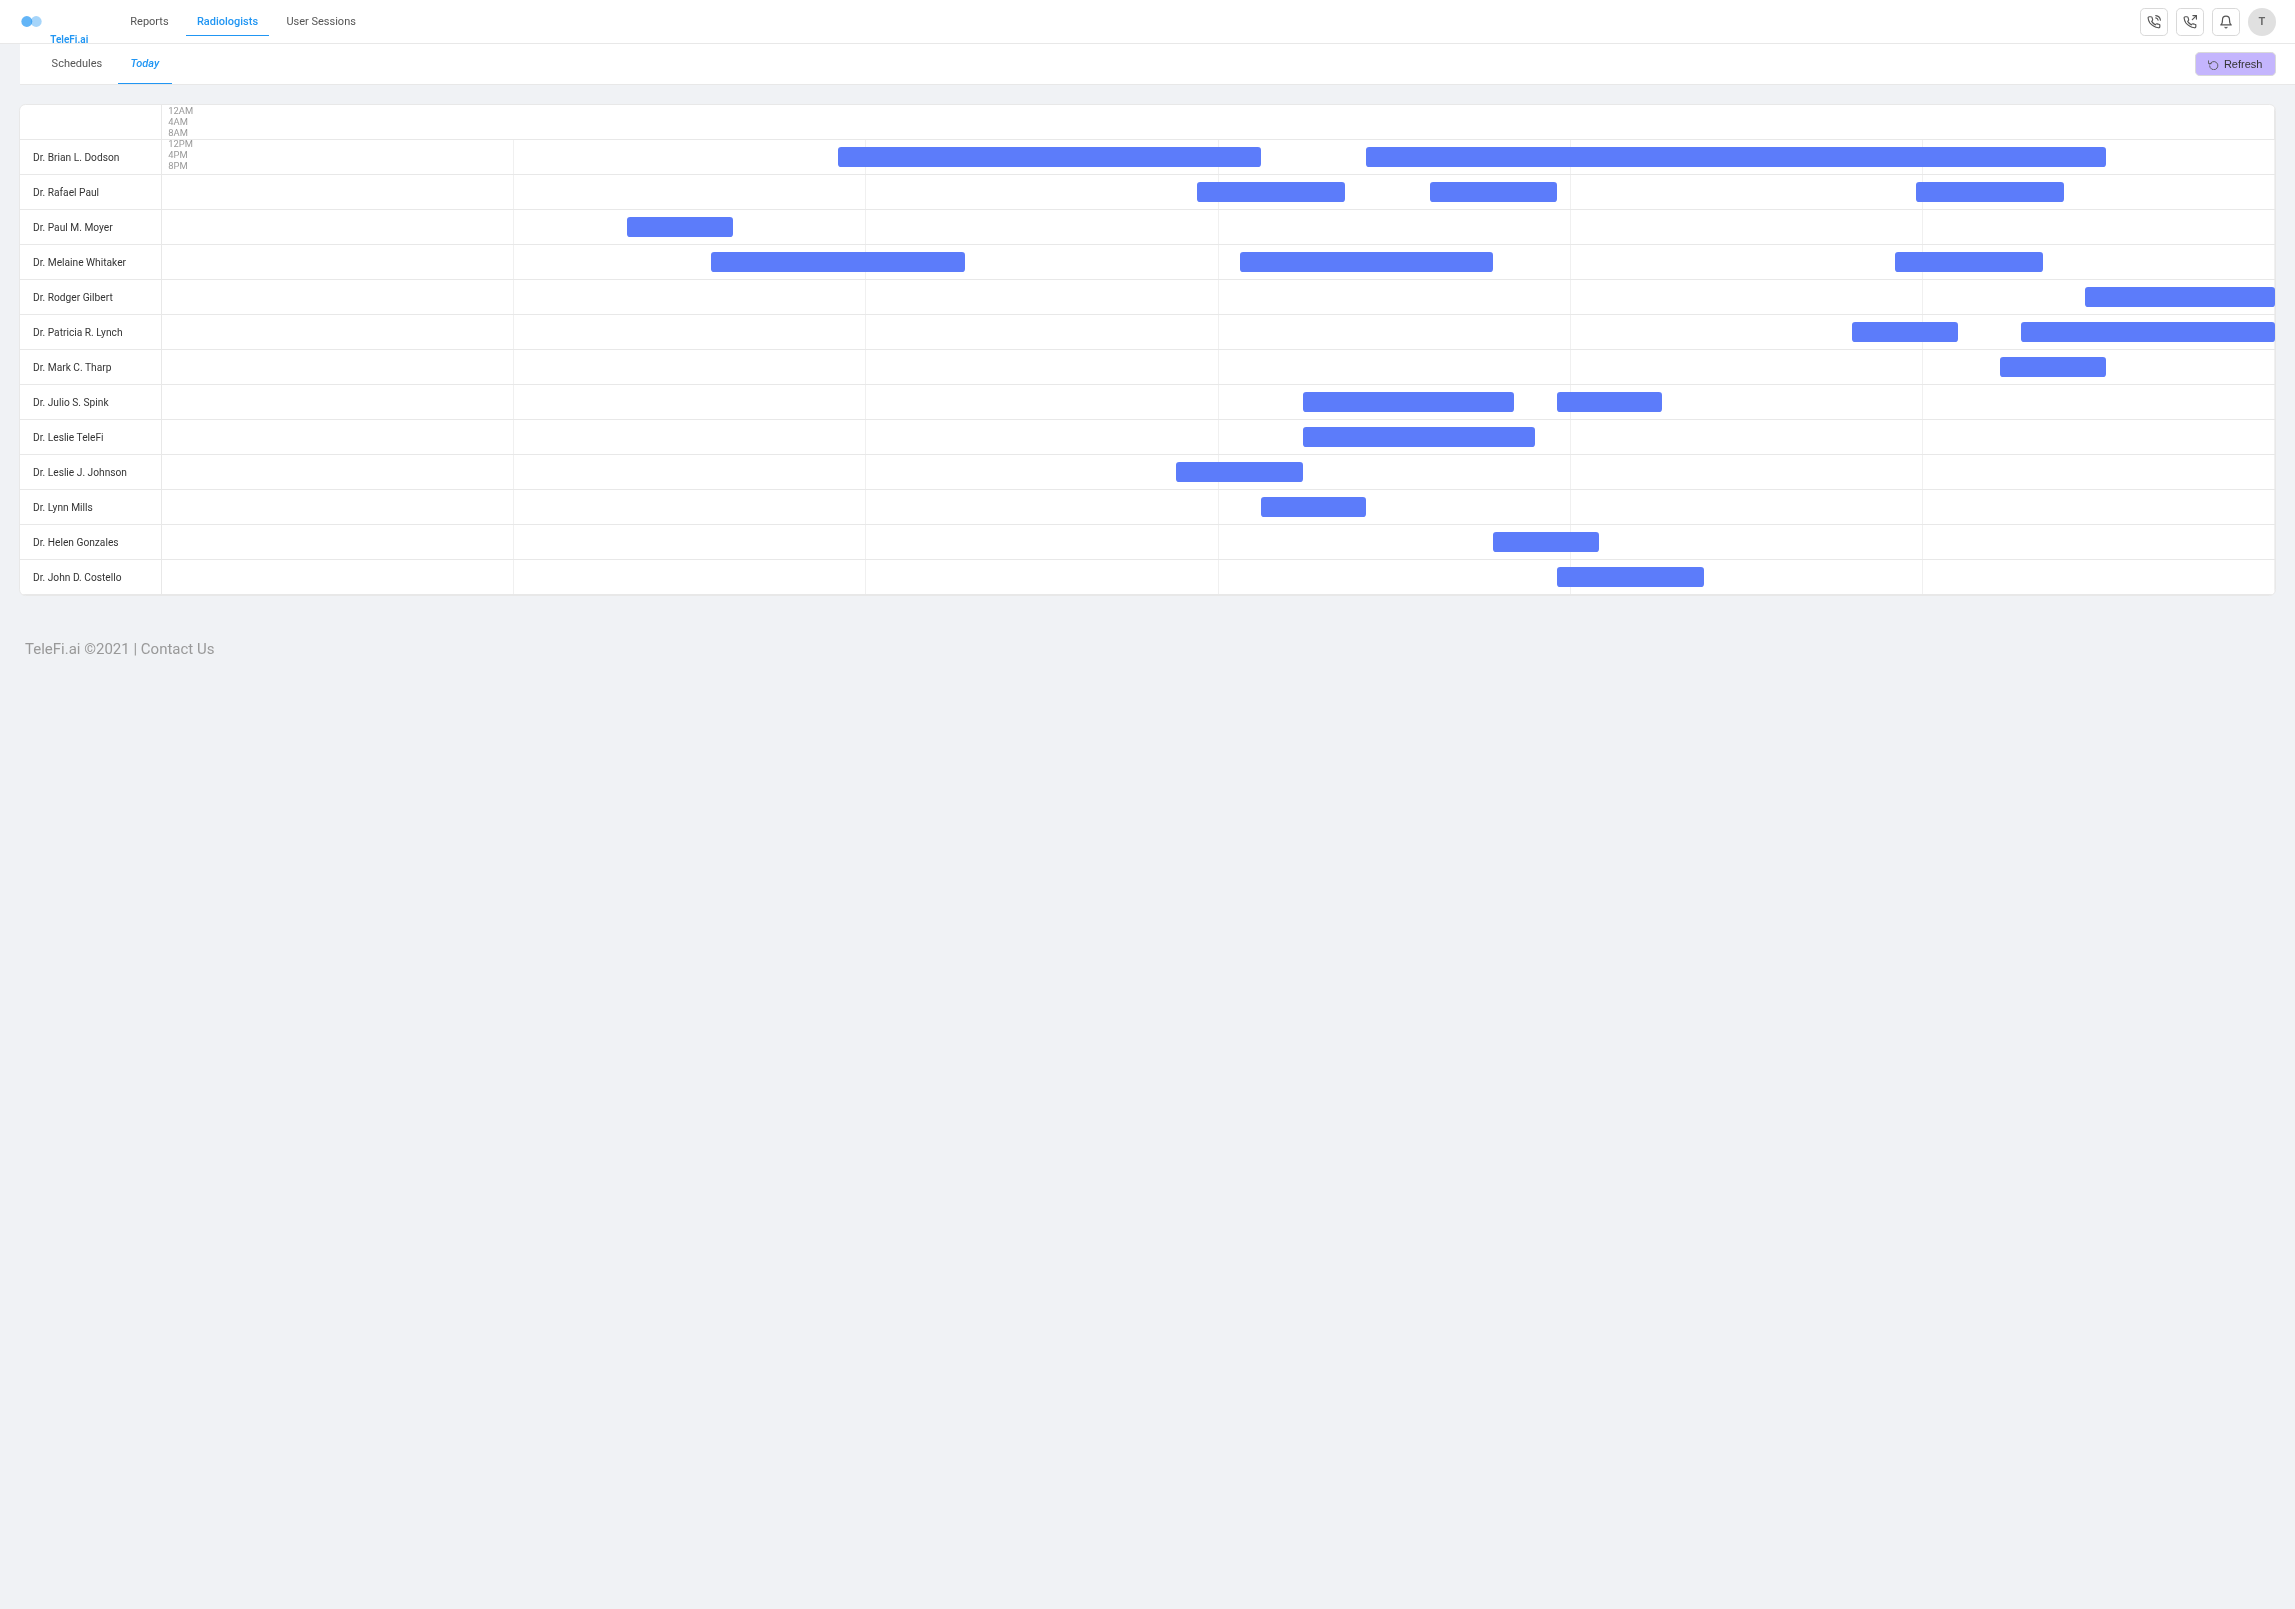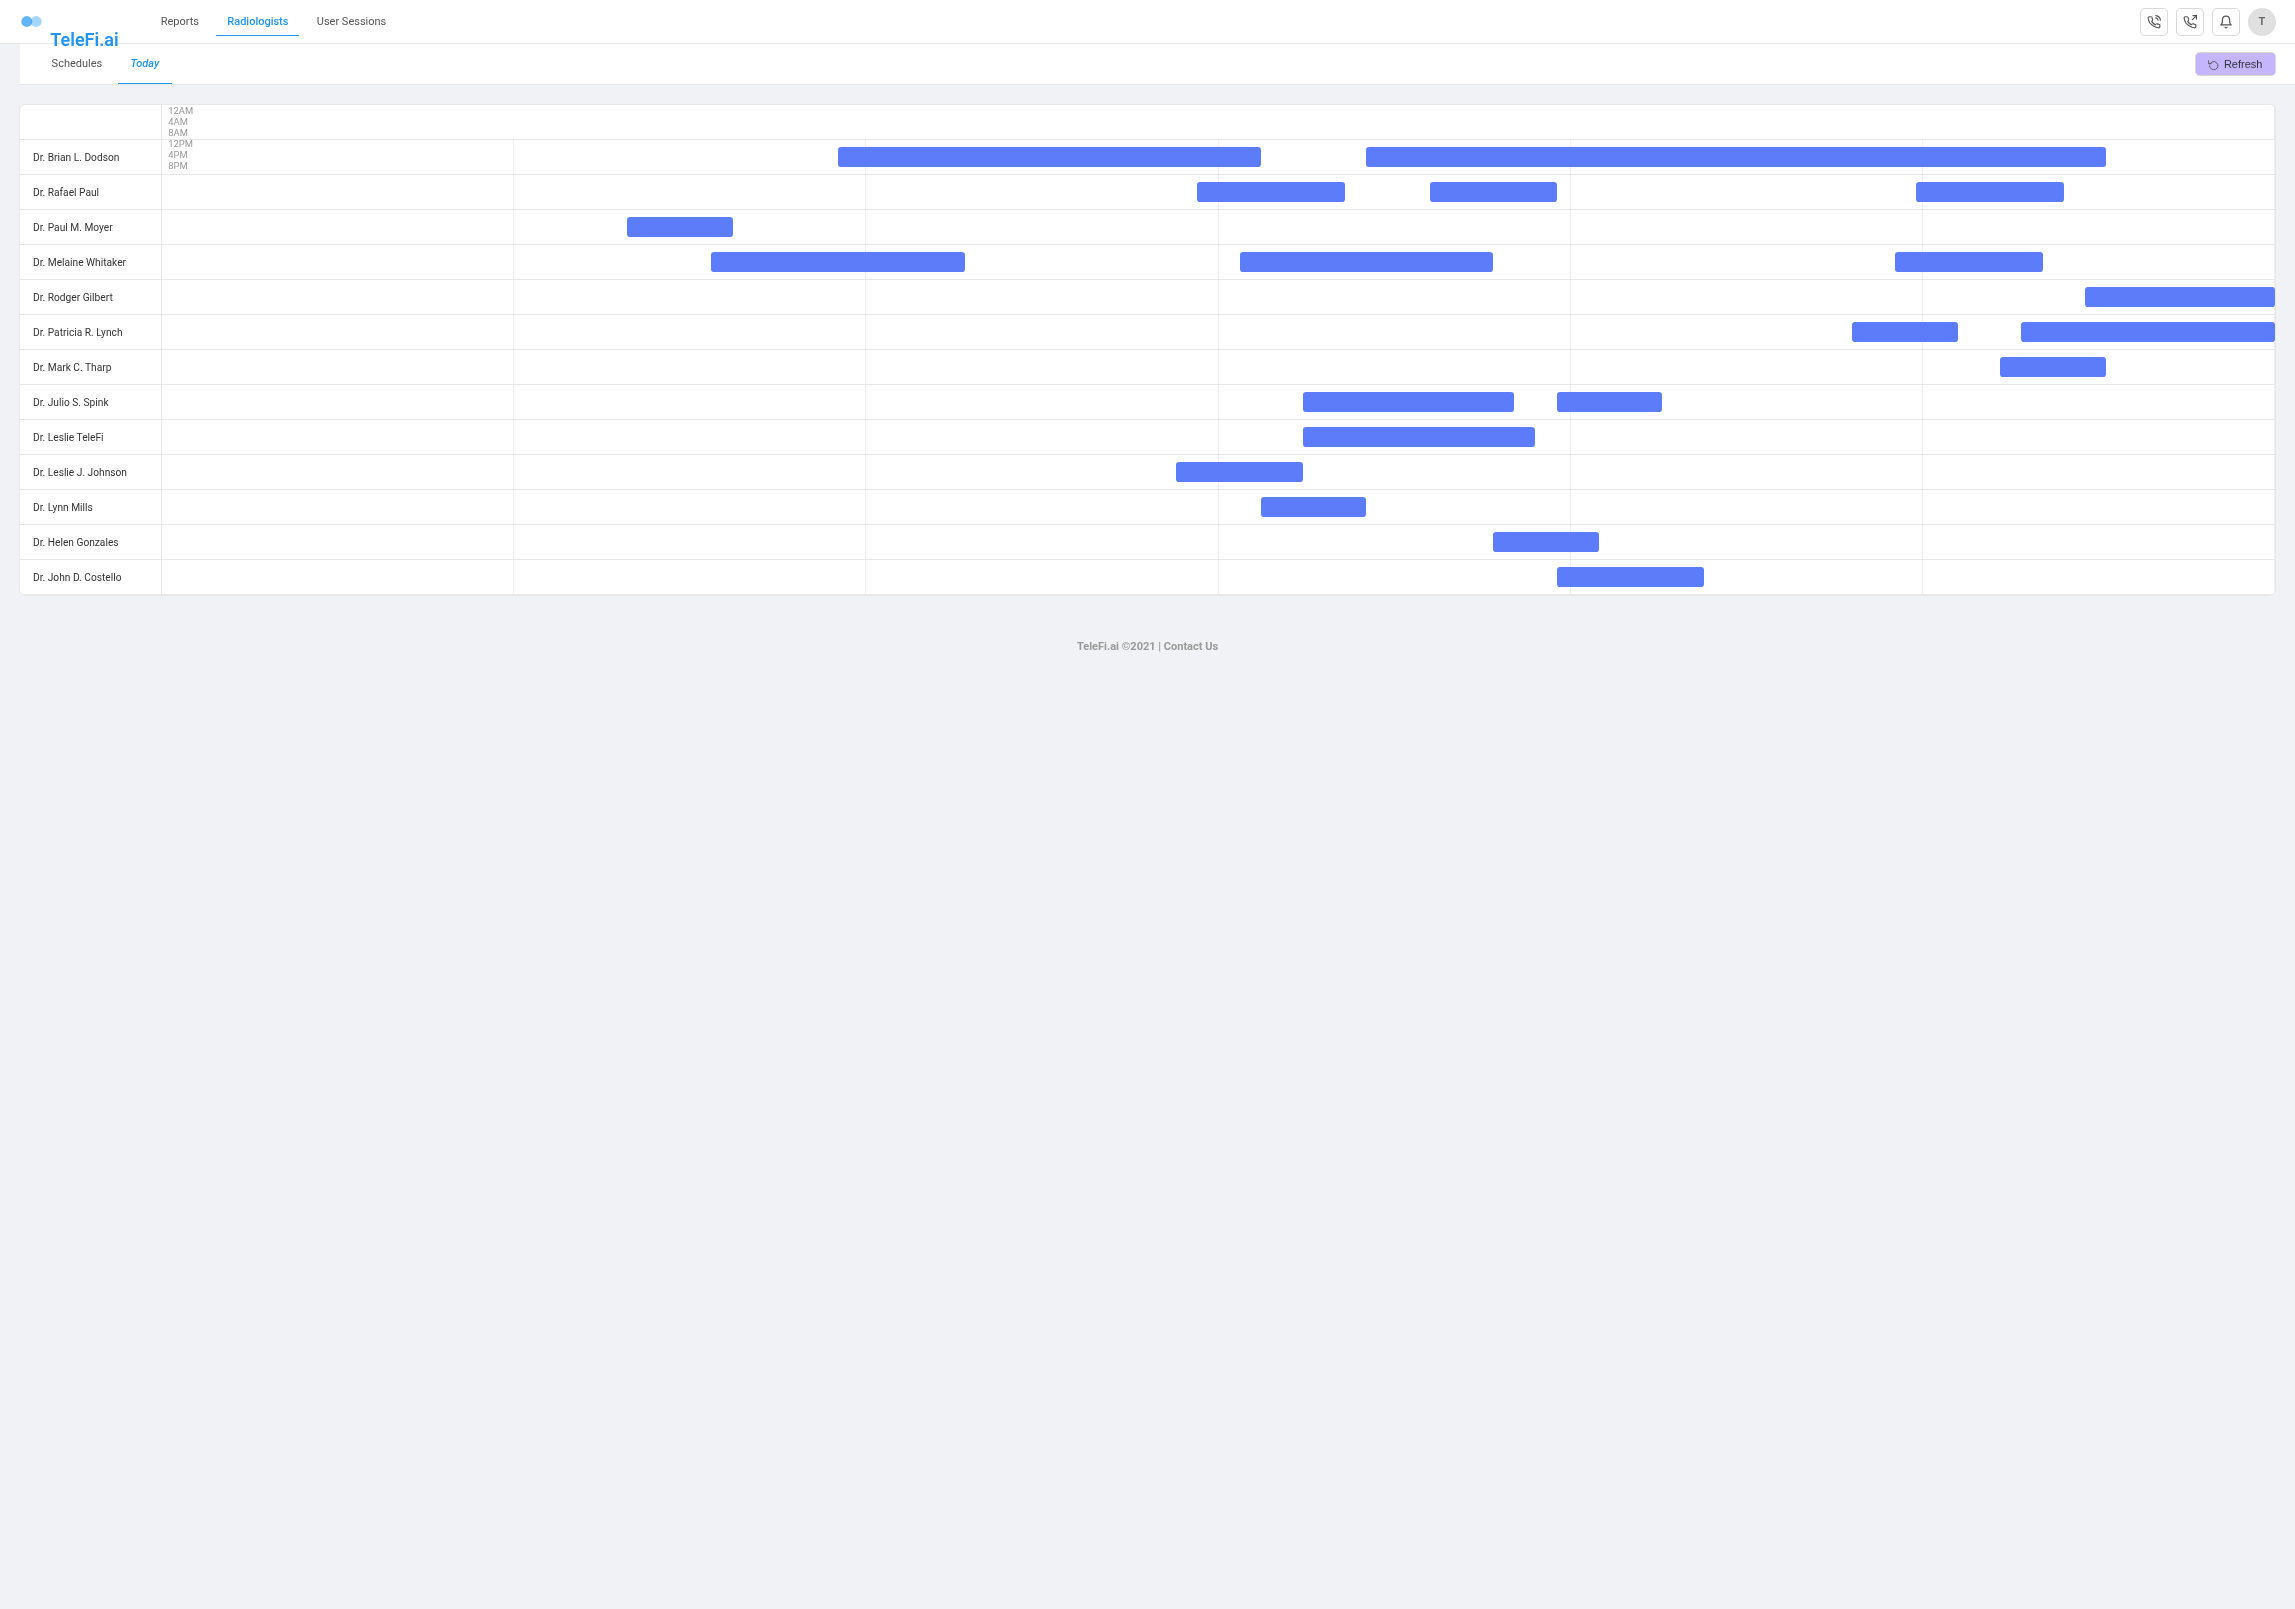--- a/index.html
+++ b/index.html
@@ -25,21 +25,21 @@
       display: flex;
       align-items: center;
       gap: 6.3px;
       margin-right: 31px;
     }
     .logo-icon {
       width: 25px;
       height: 25px;
     }
     .logo-text {
-      font-size: 18px;
+      font-size: 10px;
       font-weight: 600;
       color: #333;
       margin-top: 36px;
     }
     .logo-text span { color: #2196f3; }
     .navbar-nav {
       display: flex;
       align-items: center;
       gap: 6.3px;
       flex: 1;
@@ -205,25 +205,23 @@
     .gantt-bar {
       position: absolute;
       height: 20.4px;
       top: 7px;
       background: #5c7cfa;
       border-radius: 3.1px;
     }
 
     
     .footer {
-      text-align: center;
       padding: 25px;
       color: #999;
-      font-size: 11px;
-      font-weight: bold;
+      font-size: 15px;
     }
   </style>
 </head>
 <body>
 
 <nav class="navbar">
   <div class="navbar-logo">
     <svg class="logo-icon" viewBox="0 0 32 32" fill="none">
       <circle cx="10" cy="16" r="7" fill="#2196f3" opacity="0.7"></circle>
       <circle cx="22" cy="16" r="7" fill="#2196f3" opacity="0.4"></circle>

